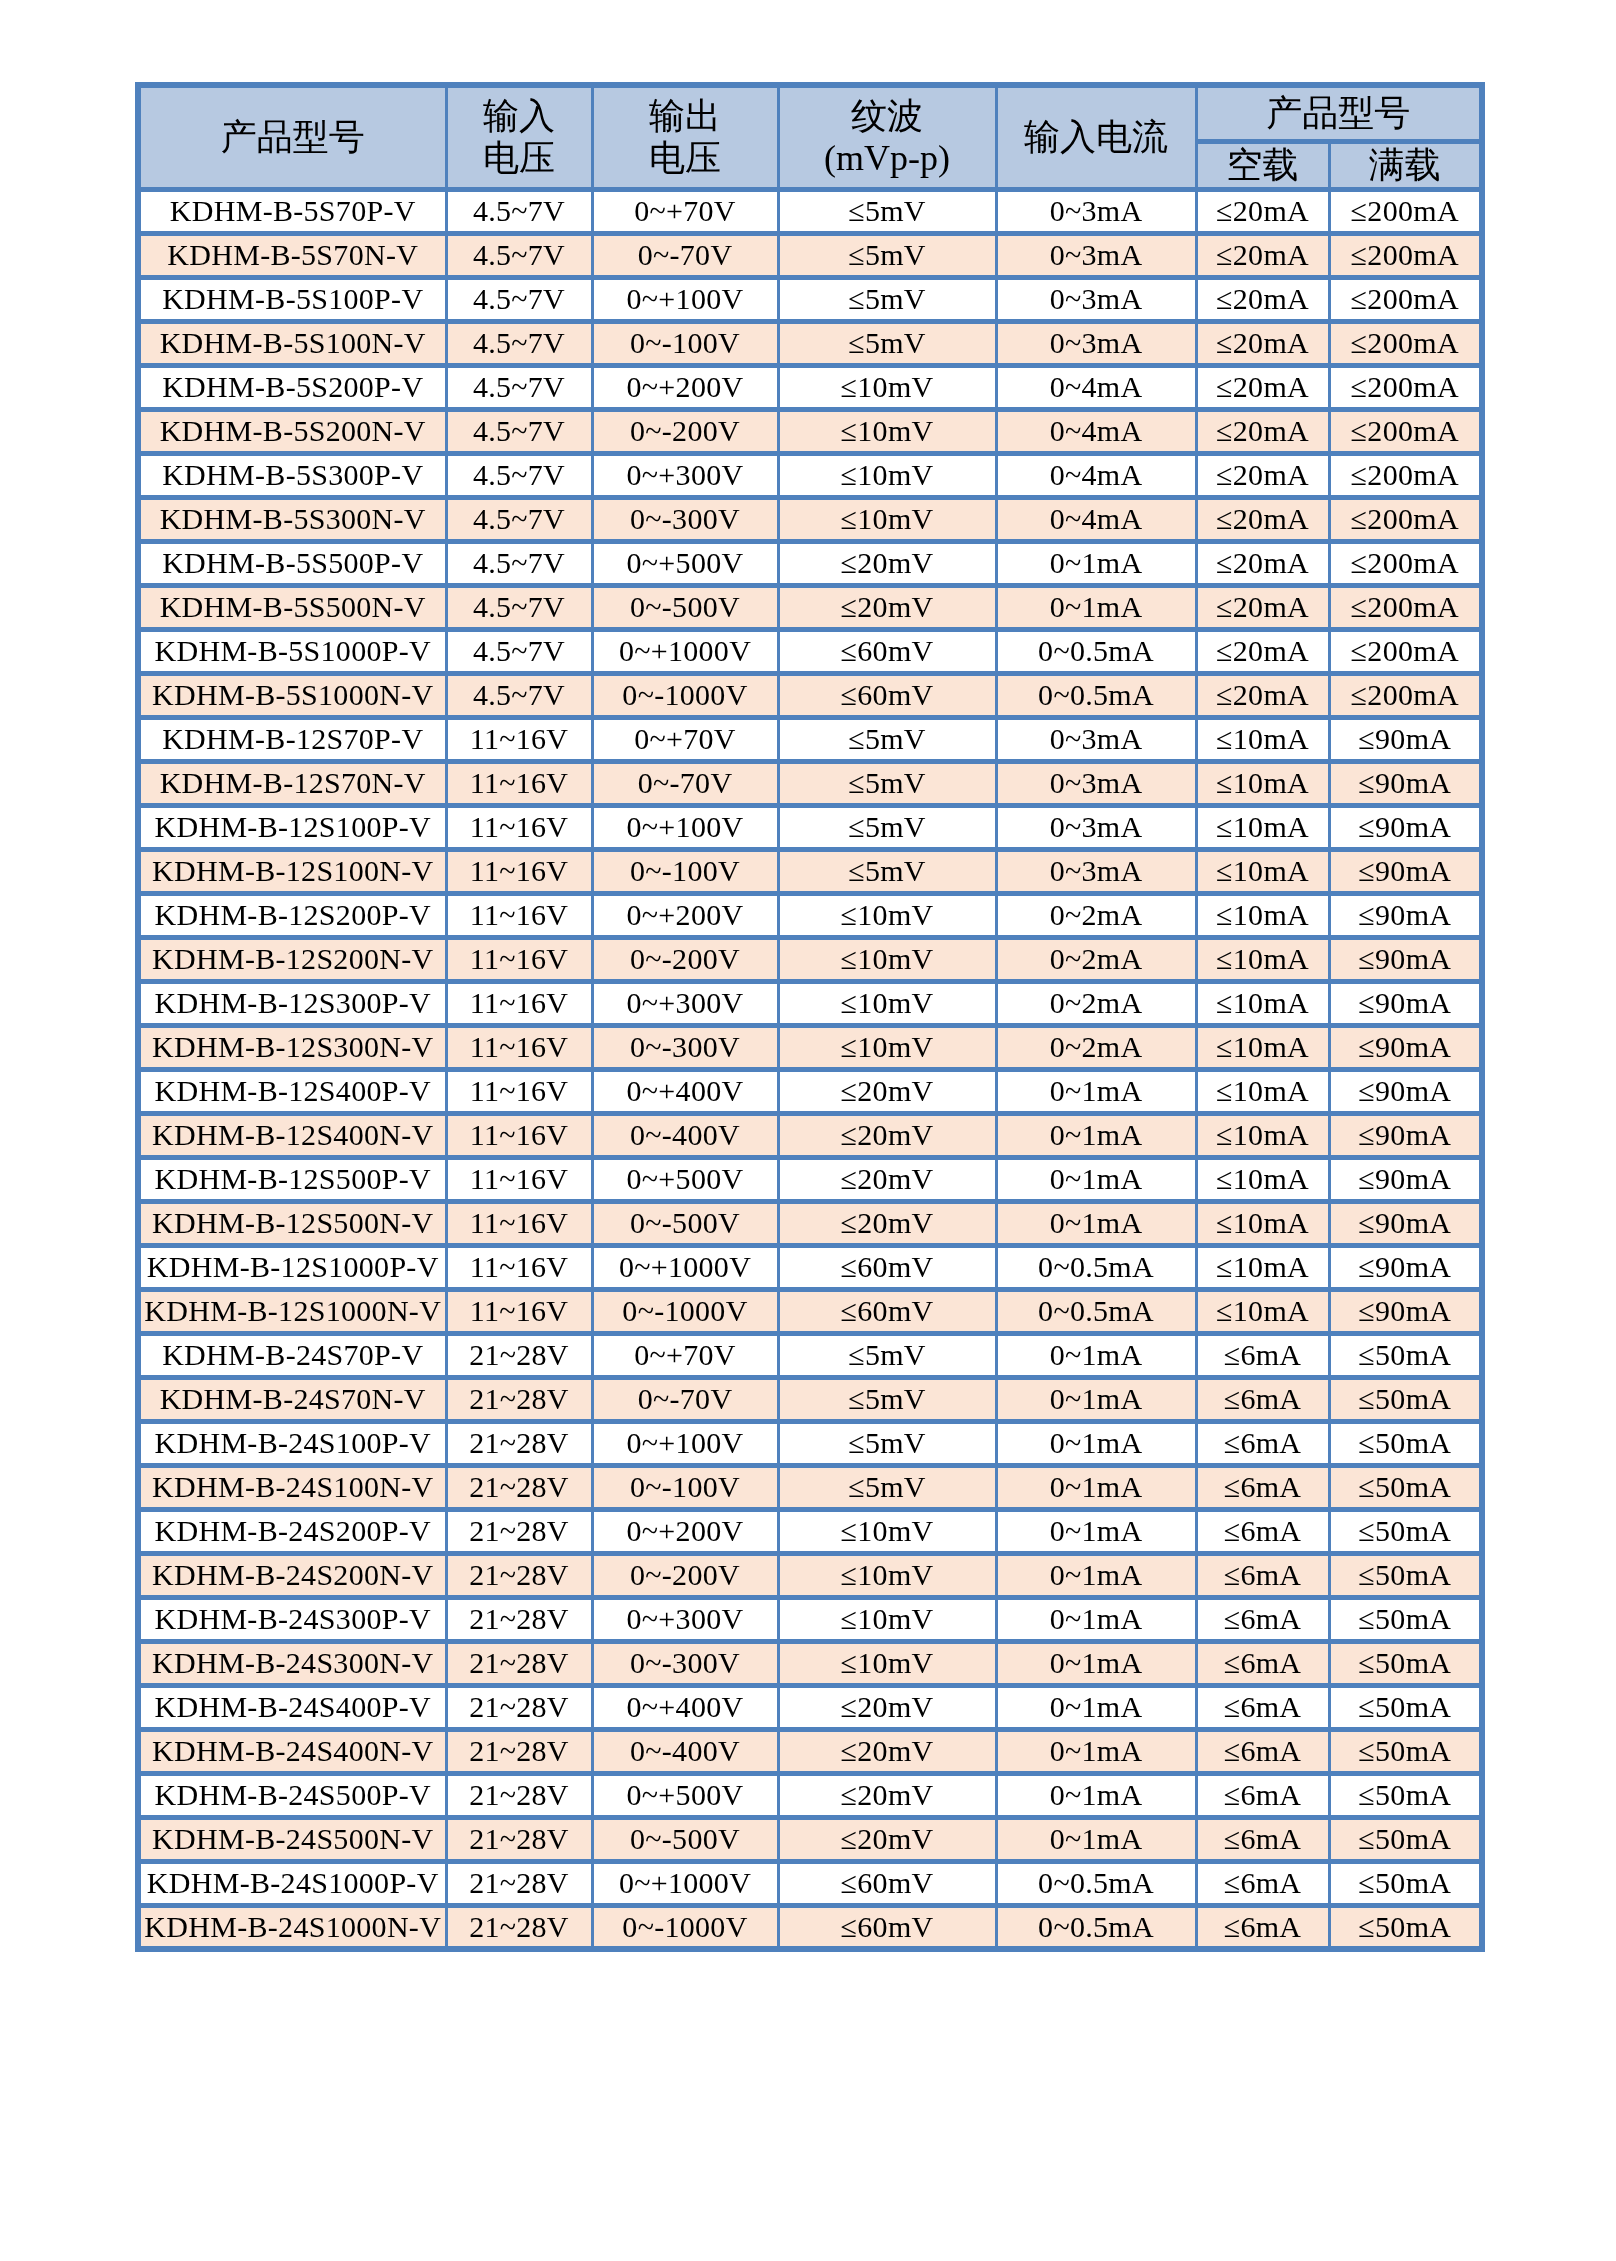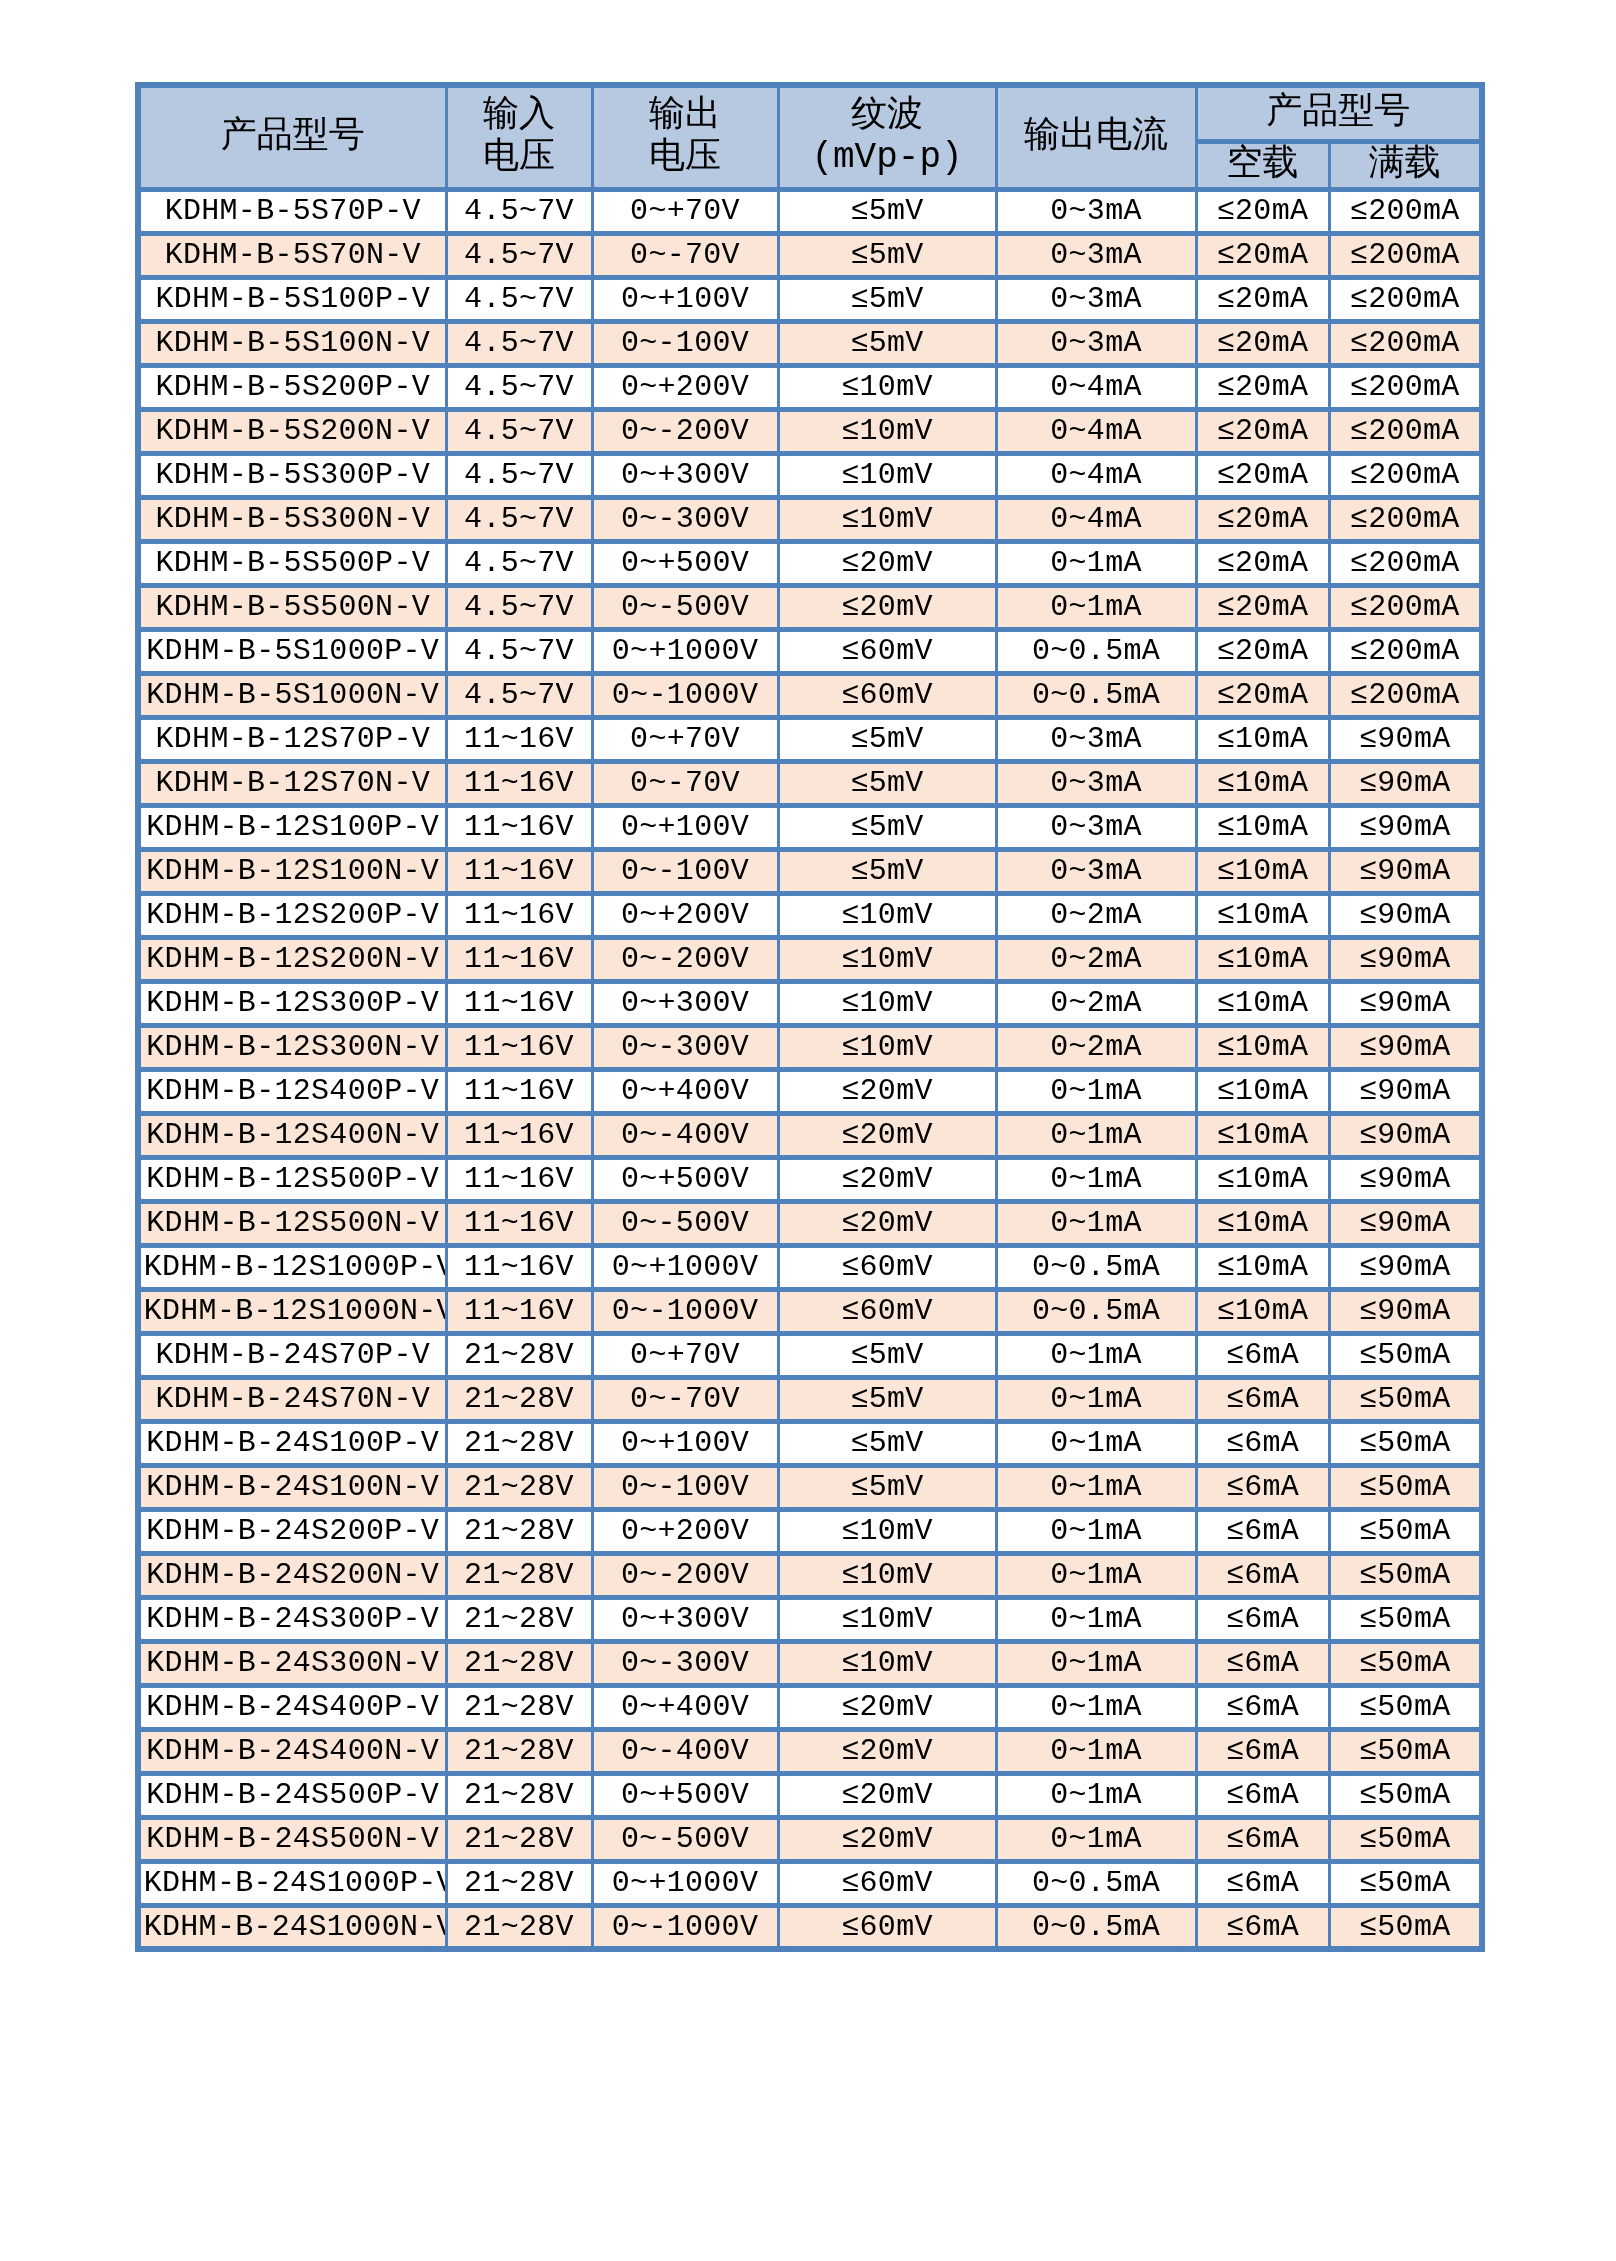--- a/index.html
+++ b/index.html
@@ -7,21 +7,21 @@
     --header-bg:#B7C9E1;
     --row-bg:#FFFFFF;
     --row-alt-bg:#FBE5D6;
     --text-color:#000000;
   }
   html,body{margin:0;padding:0;}
   body{
     width:1616px;height:2261px;background:#FFFFFF;
     font-family:"Liberation Serif","DejaVu Serif",serif;
   }
-  .page{position:relative;width:1616px;height:1977px;overflow:hidden;font-family:Liberation Mono, monospace;}
+  .page{position:relative;width:1616px;height:1977px;overflow:hidden;}
   table.spec{
     position:absolute;left:135px;top:82px;
     width:1344px;border-collapse:collapse;table-layout:fixed;
     border:6px solid var(--border-color);
   }
   th,td{
     border-left:3.3px solid var(--border-color);
     border-right:3.3px solid var(--border-color);
     border-top:5.3px solid var(--border-color);
     border-bottom:5.3px solid var(--border-color);
@@ -62,21 +62,21 @@
           <div>电压</div>
         </th>
         <th rowspan="2">
           <div>输出</div>
           <div>电压</div>
         </th>
         <th rowspan="2">
           <div>纹波</div>
           <div>(mVp-p)</div>
         </th>
-        <th rowspan="2">输出电流</th>
+        <th rowspan="2">输入电流</th>
         <th colspan="2">产品型号</th>
       </tr>
       <tr class="hrow2">
         <th>空载</th>
         <th>满载</th>
       </tr>
     </thead>
     <tbody id="table-body">
         <tr>
           <td>KDHM-B-5S70P-V</td>

